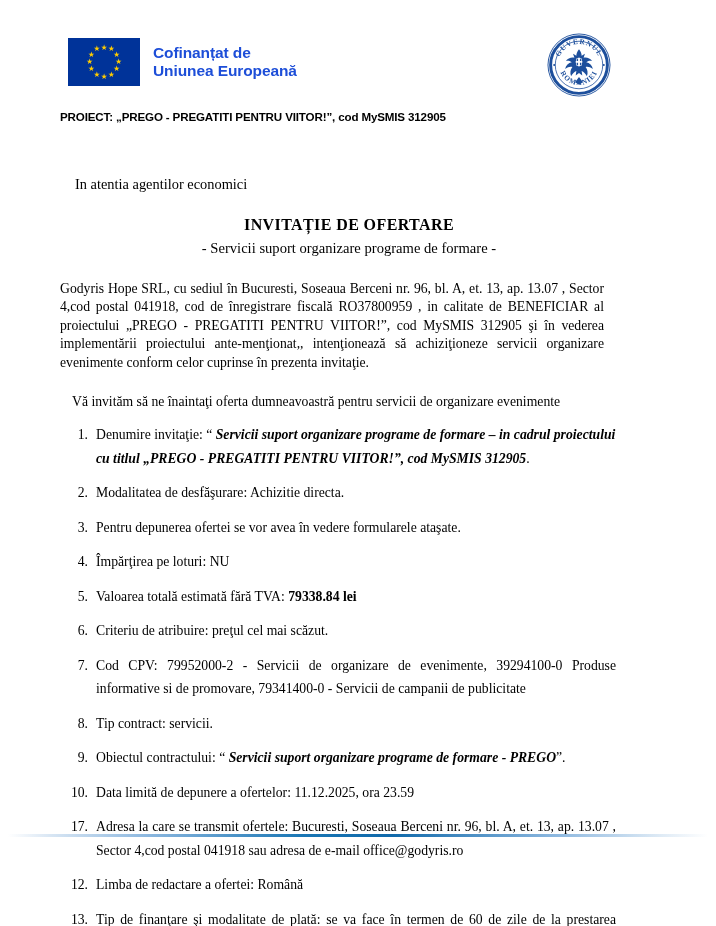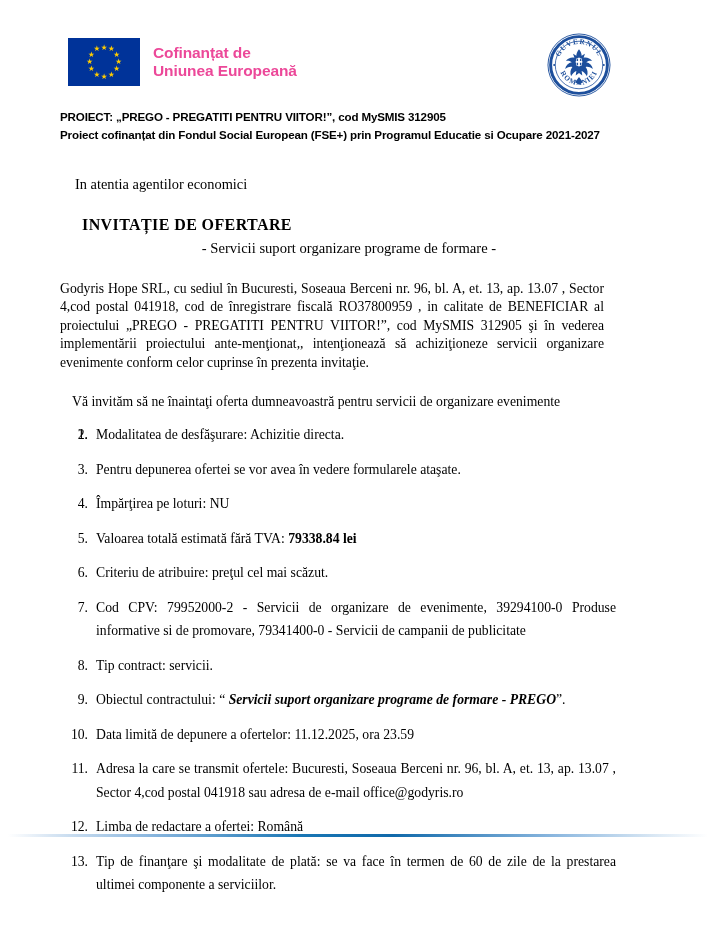--- a/index.html
+++ b/index.html
@@ -51,21 +51,21 @@
   .eu-flag .star {
     position: absolute;
     color: #FFCC00;
     font-size: 7.5px;
     line-height: 7.5px;
     width: 8px;
     height: 8px;
     text-align: center;
   }
   .eu-text {
-    color: #ec4899;
+    color: #1d4ed8;
     font-family: "Liberation Sans", "DejaVu Sans", sans-serif;
     font-weight: bold;
     font-size: 15.5px;
     line-height: 18.5px;
     letter-spacing: -0.1px;
     white-space: nowrap;
   }
 
   .ro-seal {
     position: absolute;
@@ -99,20 +99,21 @@
   }
 
   .attn {
     font-weight: normal;
     font-size: 14.4px;
     line-height: 18px;
     margin: 0 0 22px 15px;
   }
 
   .title-main {
+    text-align: center;
     font-weight: bold;
     font-size: 16px;
     line-height: 20px;
     letter-spacing: 0.4px;
     margin: 0;
     padding-left: 22px;
   }
   .title-sub {
     text-align: center;
     font-size: 14.6px;
@@ -236,50 +237,49 @@
           <rect x="48.6" y="39" width="2.8" height="13" fill="#ffffff"></rect>
           <rect x="45" y="44" width="10" height="2.6" fill="#ffffff"></rect>
           <path d="M50 68 L44 76 L50 80 L56 76 Z"></path>
         </g>
       </svg>
     </div>
   </div>
 
   <div class="project-header">
     <div>PROIECT: „PREGO - PREGATITI PENTRU VIITOR!”, cod MySMIS 312905</div>
-    <div>Proiect cofinanțat din Fondul Social European (FSE+) prin Programul Educatie si Ocupare 2021-2027</div>
   </div>
 
   <div class="content">
 
     <p class="attn">In atentia agentilor economici</p>
 
     <p class="title-main">INVITAȚIE DE OFERTARE</p>
     <p class="title-sub">- Servicii suport organizare programe de formare -</p>
 
     <p class="intro">Godyris Hope SRL, cu sediul în Bucuresti, Soseaua Berceni nr. 96, bl. A, et. 13, ap. 13.07 , Sector 4,cod postal 041918,  cod de înregistrare fiscală RO37800959 , in calitate de BENEFICIAR al proiectului „PREGO - PREGATITI PENTRU VIITOR!”, cod MySMIS 312905 şi în vederea implementării proiectului ante-menţionat,, intenţionează să achiziţioneze servicii organizare evenimente conform celor cuprinse în prezenta invitaţie.</p>
 
     <p class="invite-line">Vă invităm să ne înaintaţi oferta dumneavoastră pentru servicii de organizare evenimente</p>
 
     <ol class="items" id="items-list">
-        <li><span class="num">1.</span></li>
+        <li><span class="num">1.</span><span class="txt"><span>Denumire invitaţie: “ </span><span class="bi">Servicii suport organizare programe de formare – in cadrul proiectului cu titlul „PREGO - PREGATITI PENTRU VIITOR!”, cod MySMIS 312905</span><span>.</span></span></li>
         <li><span class="num">2.</span><span class="txt">Modalitatea de desfăşurare: Achizitie directa.</span></li>
         <li><span class="num">3.</span><span class="txt">Pentru depunerea ofertei se vor avea în vedere formularele ataşate.</span></li>
         <li><span class="num">4.</span><span class="txt">Împărţirea pe loturi: NU</span></li>
         <li><span class="num">5.</span><span class="txt"><span>Valoarea totală estimată fără TVA: </span><span class="b">79338.84 lei</span><span></span></span></li>
         <li><span class="num">6.</span><span class="txt">Criteriu de atribuire: preţul cel mai scăzut.</span></li>
         <li class="justify">
           <span class="num">7.</span>
           <span class="txt">Cod CPV: 79952000-2 - Servicii de organizare de evenimente, 39294100-0  Produse informative si de promovare, 79341400-0 - Servicii de campanii de publicitate</span>
         </li>
         <li class="tight"><span class="num">8.</span><span class="txt">Tip contract: servicii.</span></li>
         <li class="tight"><span class="num">9.</span><span class="txt"><span>Obiectul contractului: “ </span><span class="bi">Servicii suport organizare programe de formare - PREGO</span><span>”.</span></span></li>
         <li class="tight"><span class="num">10.</span><span class="txt">Data limită de depunere a ofertelor: 11.12.2025, ora 23.59</span></li>
         <li class="justify">
-          <span class="num">11.</span>
+          <span class="num">17.</span>
           <span class="txt">Adresa la care se transmit ofertele:  Bucuresti, Soseaua Berceni nr. 96, bl. A, et. 13, ap. 13.07 , Sector 4,cod postal 041918  sau adresa de e-mail office@godyris.ro</span>
         </li>
         <li class="tight"><span class="num">12.</span><span class="txt">Limba de redactare a ofertei: Română</span></li>
         <li class="tight justify">
           <span class="num">13.</span>
           <span class="txt">Tip de finanţare şi modalitate de plată: se va face în termen de 60 de zile de la prestarea ultimei componente a serviciilor.</span>
         </li>
       </ol>
   </div>
 

